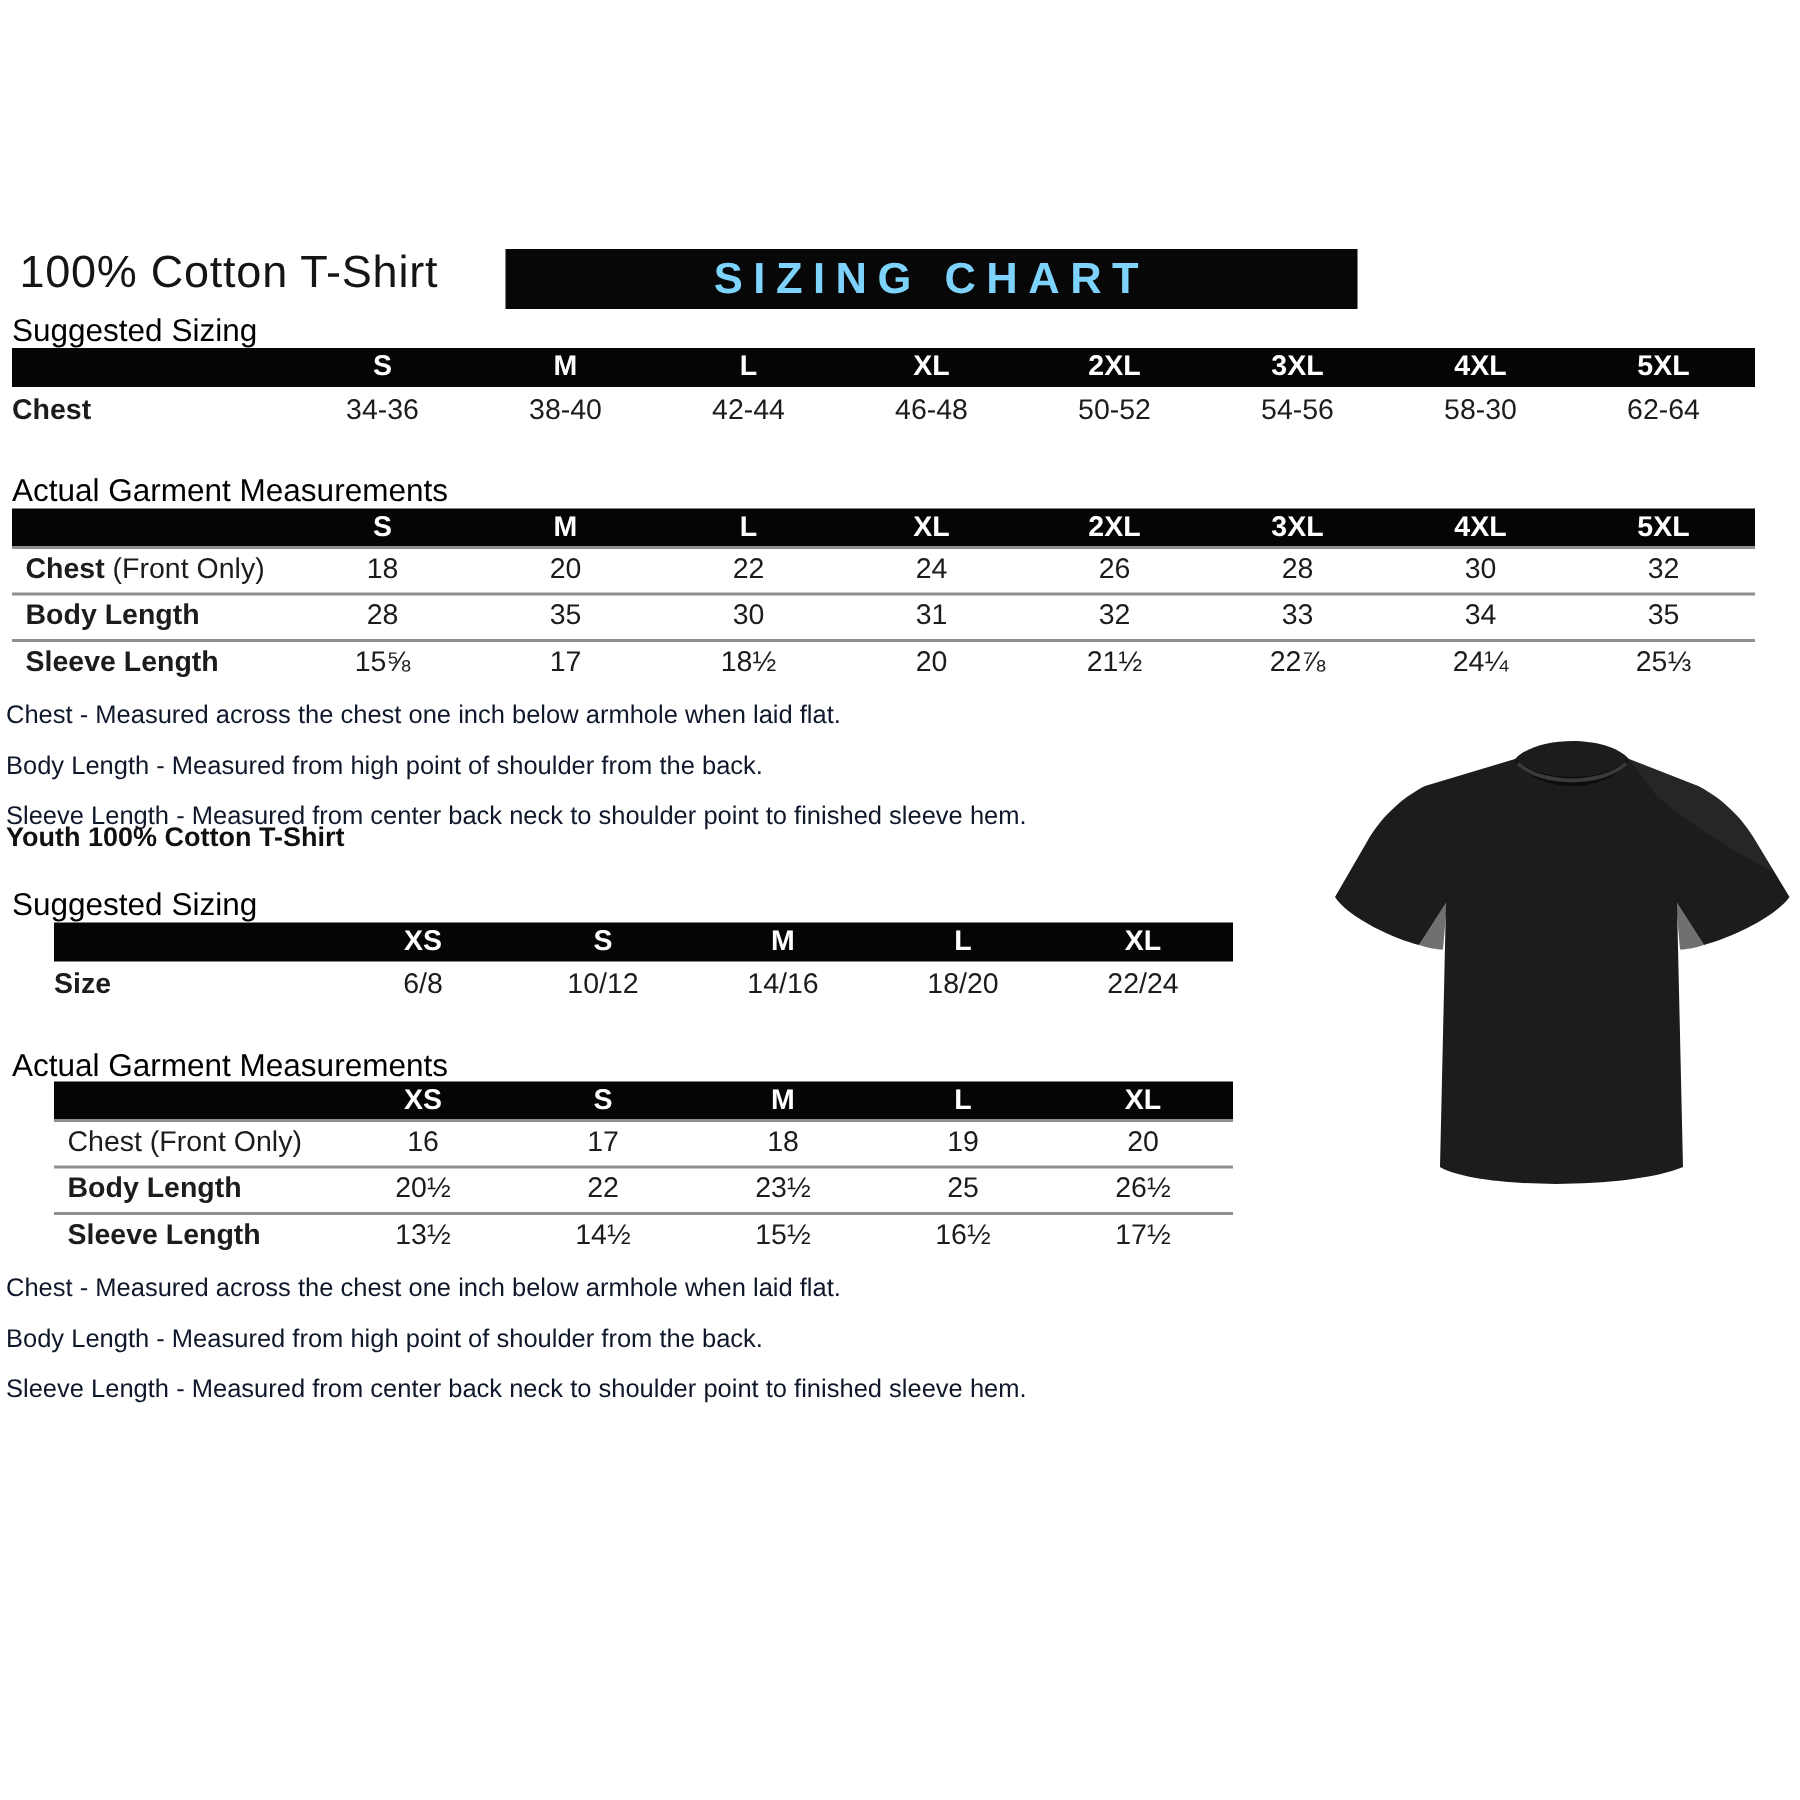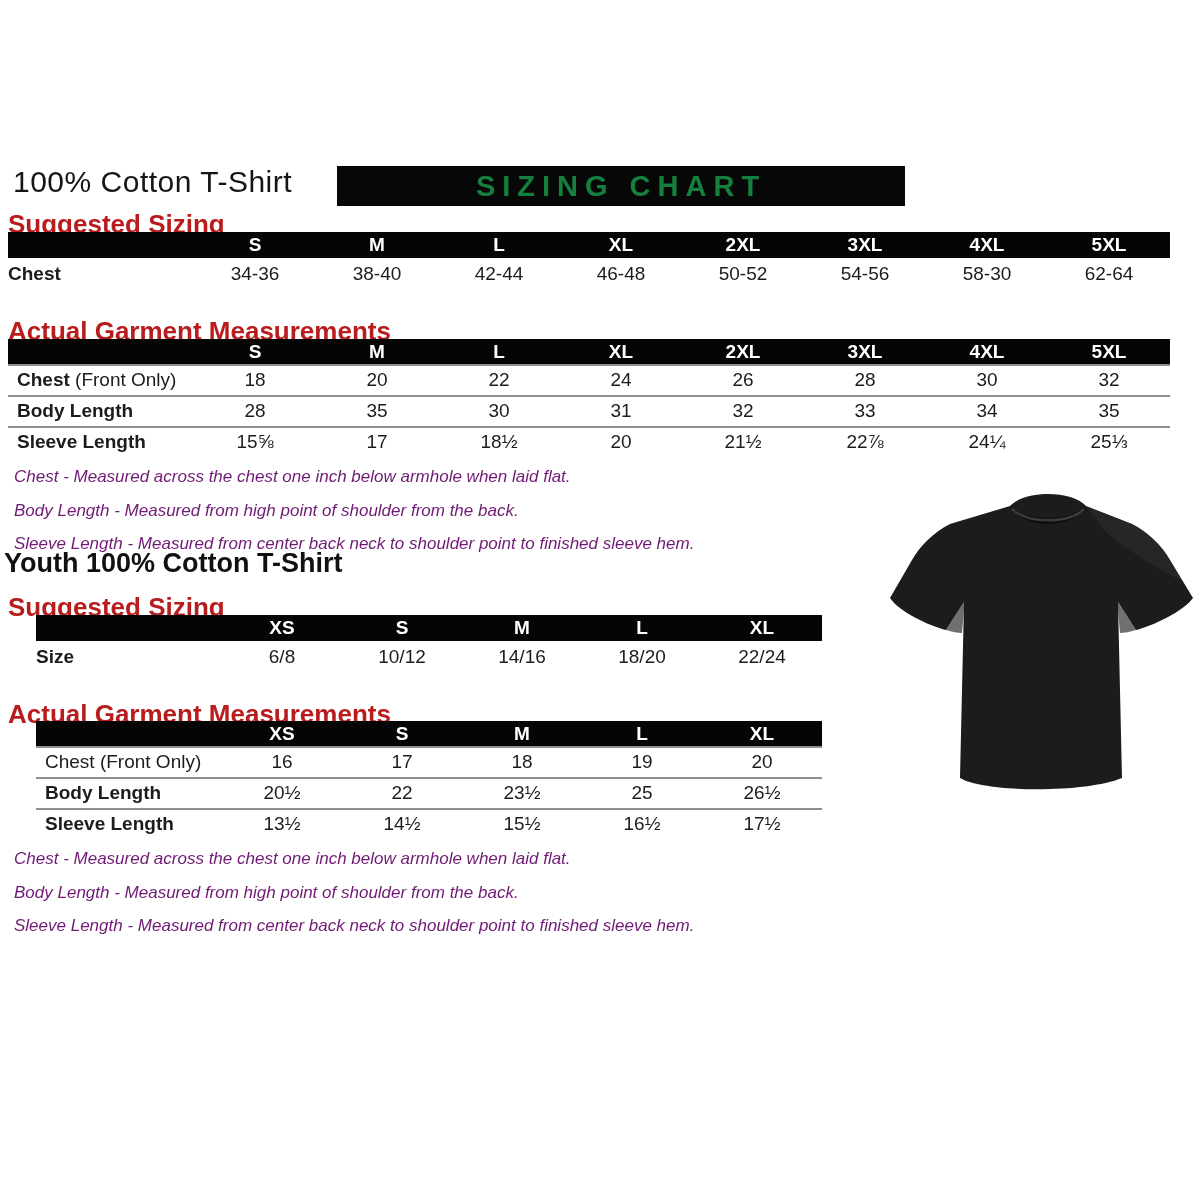--- a/index.html
+++ b/index.html
@@ -1,40 +1,40 @@
 <!DOCTYPE html>
 <html><head>
 <meta charset="utf-8">
 <style>
   * { margin:0; padding:0; box-sizing:border-box; }
   body { background:#ffffff; font-family:"Liberation Sans", sans-serif; }
   .page { position:relative; width:1200px; height:1200px; background:#ffffff; overflow:hidden; color:#1b1b1b;border-radius:12px; }
 
   .page-title { position:absolute; left:13px; top:165px; font-size:30px; font-weight:400; color:#151515; letter-spacing:0.5px; }
   .banner { position:absolute; left:337px; top:166px; width:568px; height:40px; background:#070707; display:flex; align-items:center; justify-content:center; }
-  .banner span { color:#15803d; font-weight:700; font-size:29px; letter-spacing:7px; }
-
-  .section-label { position:absolute; font-size:26px; color:#b91c1c; font-weight:700; }
+  .banner span { color:#7dd3fc; font-weight:700; font-size:29px; letter-spacing:7px; }
+
+  .section-label { position:absolute; font-size:21px; color:#000000; font-weight:400; }
 
   table { border-collapse:collapse; table-layout:fixed; position:absolute; background:#ffffff; }
   th { background:#050505; color:#ffffff; font-weight:700; font-size:19px; height:26px; text-align:center; padding:0; }
   td { font-size:19px; text-align:center; color:#1c1c1c; padding:3px 0 4px 0; }
   td.lbl { text-align:left; padding-left:9px; font-weight:700; white-space:nowrap; }
   td.lbl .sfx { font-weight:400;text-align:right; }
   tr.plain-row td { padding:5px 0 6px 0; }
   .actual tbody tr { border-top:2px solid #8f8f8f; }
   .adult-w { left:8px; width:1162px; }
   .adult-w th.lblh, .adult-w td.lbl { width:186px; }
   .youth-w { left:8px; width:786px;margin-left:28px; }
   .youth-w th.lblh, .youth-w td.lbl { width:186px; }
   tr.reg-label td.lbl { font-weight:400; }
 
-  .notes { position:absolute; left:14px; font-size:17px; color:#701a75; line-height:33.5px;font-style:italic; }
-
-  .youth-title { position:absolute; left:4px; top:548px; font-size:27px; font-weight:700; color:#101010; }
+  .notes { position:absolute; left:4px; font-size:17px; color:#0f172a; line-height:33.5px; }
+
+  .youth-title { position:absolute; left:4px; top:548px; font-size:18px; font-weight:700; color:#101010; }
 
   .tshirt { position:absolute; left:890px; top:478px; width:310px; height:330px; }
 </style>
 </head>
 <body>
 
 <div class="page">
 
   <div class="page-title">100% Cotton T-Shirt</div>
 

